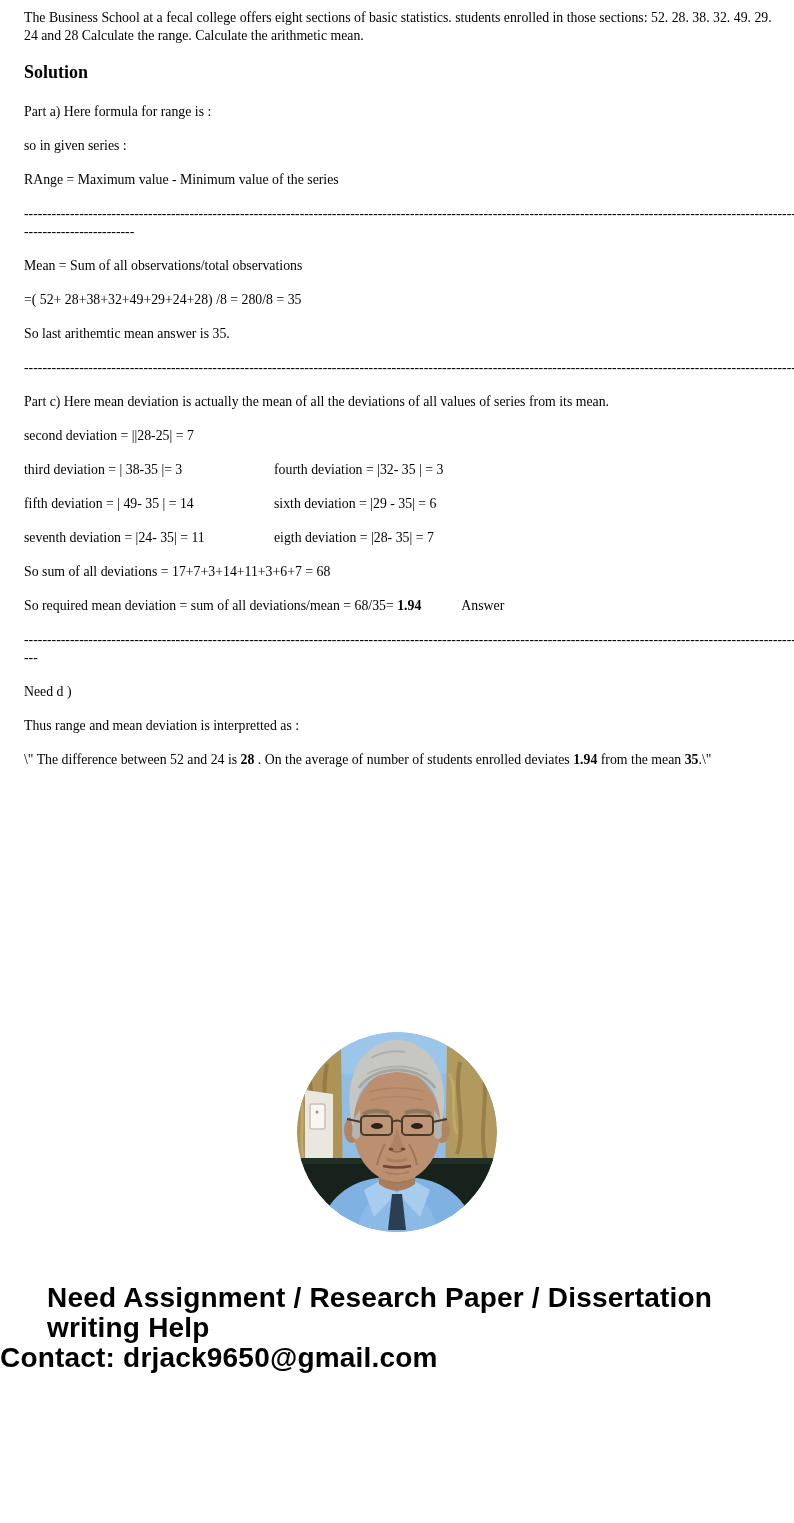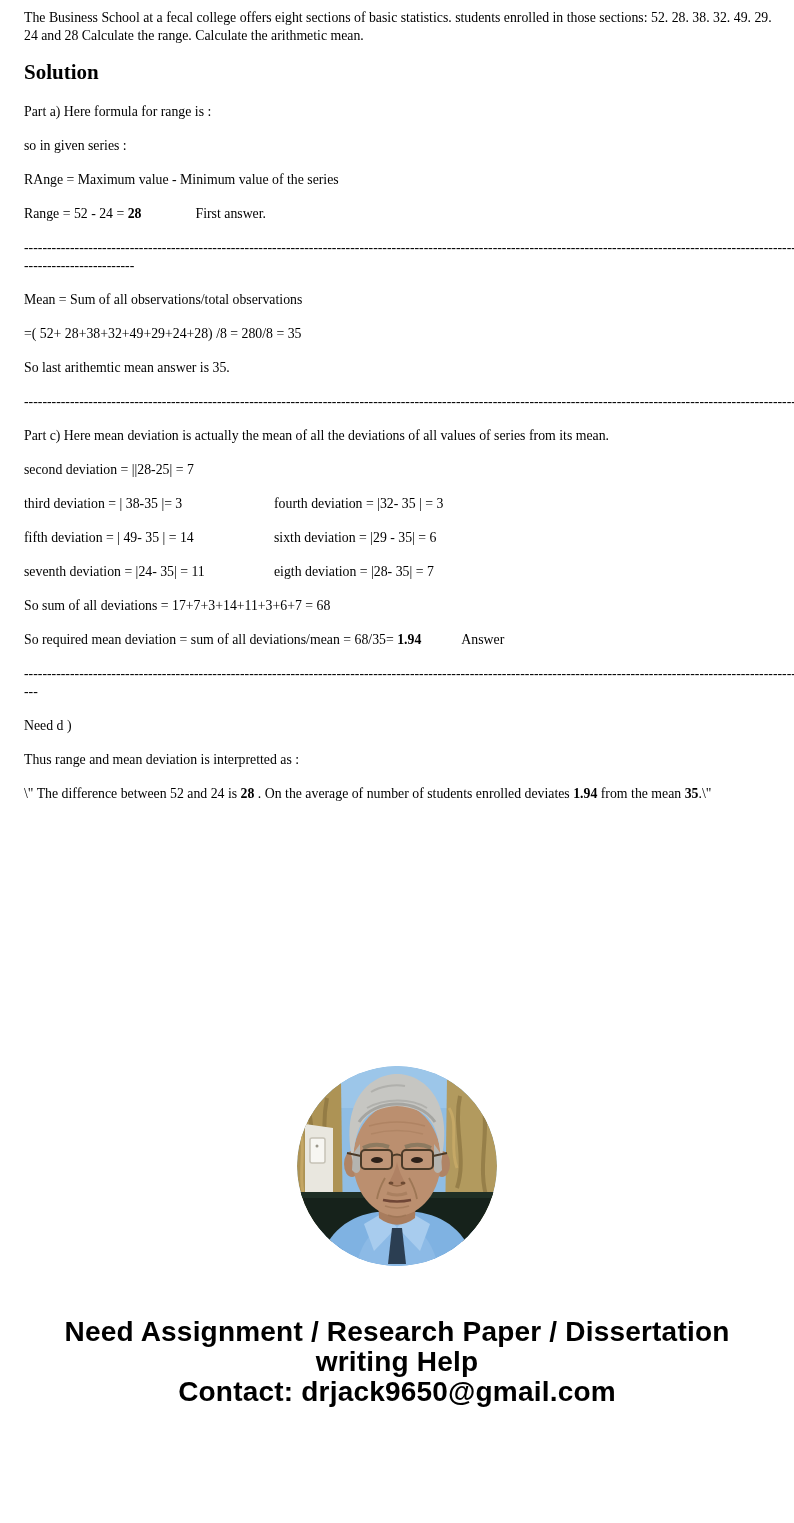--- a/index.html
+++ b/index.html
@@ -11,21 +11,21 @@
     font-family: "Liberation Serif", serif;
     overflow: hidden;
   }
   .doc {
     padding: 9px 8px 0 24px;
     font-size: 13.8px;
     line-height: 18px;
   }
   .doc p { margin: 0 0 16px 0; }
   h2.solution {
-    font-size: 21px;
+    font-size: 18px;
     line-height: 22px;
     font-weight: 700;
     margin: 5px 0 20px 0;
     font-family: "Liberation Serif", serif;
   }
   .sep { margin: 0 0 16px 0; line-height: 18px; }
   .dash-full {
     white-space: nowrap;
     overflow: hidden;
     width: 778px;
@@ -37,42 +37,40 @@
   .avatar-wrap {
     width: 200px;
     height: 200px;
     margin: 263px auto 0 auto;
     border-radius: 50%;
     overflow: hidden;
   }
   .avatar-wrap svg { display: block; }
   .footer {
     margin-top: 51px;
-    text-align: center;
     font-family: "Liberation Sans", sans-serif;
     font-weight: 700;
     font-size: 28px;
     line-height: 30px;
     letter-spacing: 0.2px;
   }
   .footer .help { width: 700px; margin: 0 auto; }
 </style>
 </head>
 <body>
 
 <div class="doc">
 
   <p>The Business School at a fecal college offers eight sections of basic statistics. students enrolled in those sections: 52. 28. 38. 32. 49. 29. 24 and 28 Calculate the range. Calculate the arithmetic mean.</p>
 
   <h2 class="solution">Solution</h2>
 
   <p>Part a) Here formula for range is :</p>
   <p>so in given series :</p>
   <p>RAnge = Maximum value - Minimum value of the series</p>
-  <p><span>Range = 52 - 24 = </span><b>28</b><span class="gapA"></span><span>First answer.</span></p>
 
   <div class="sep">
     <div class="dash-full">--------------------------------------------------------------------------------------------------------------------------------------------------------------------------------------------------------</div>
     <div>------------------------</div>
   </div>
 
   <p>Mean = Sum of all observations/total observations</p>
   <p>=( 52+ 28+38+32+49+29+24+28) /8 = 280/8 = 35</p>
   <p>So last arithemtic mean answer is 35.</p>
 

